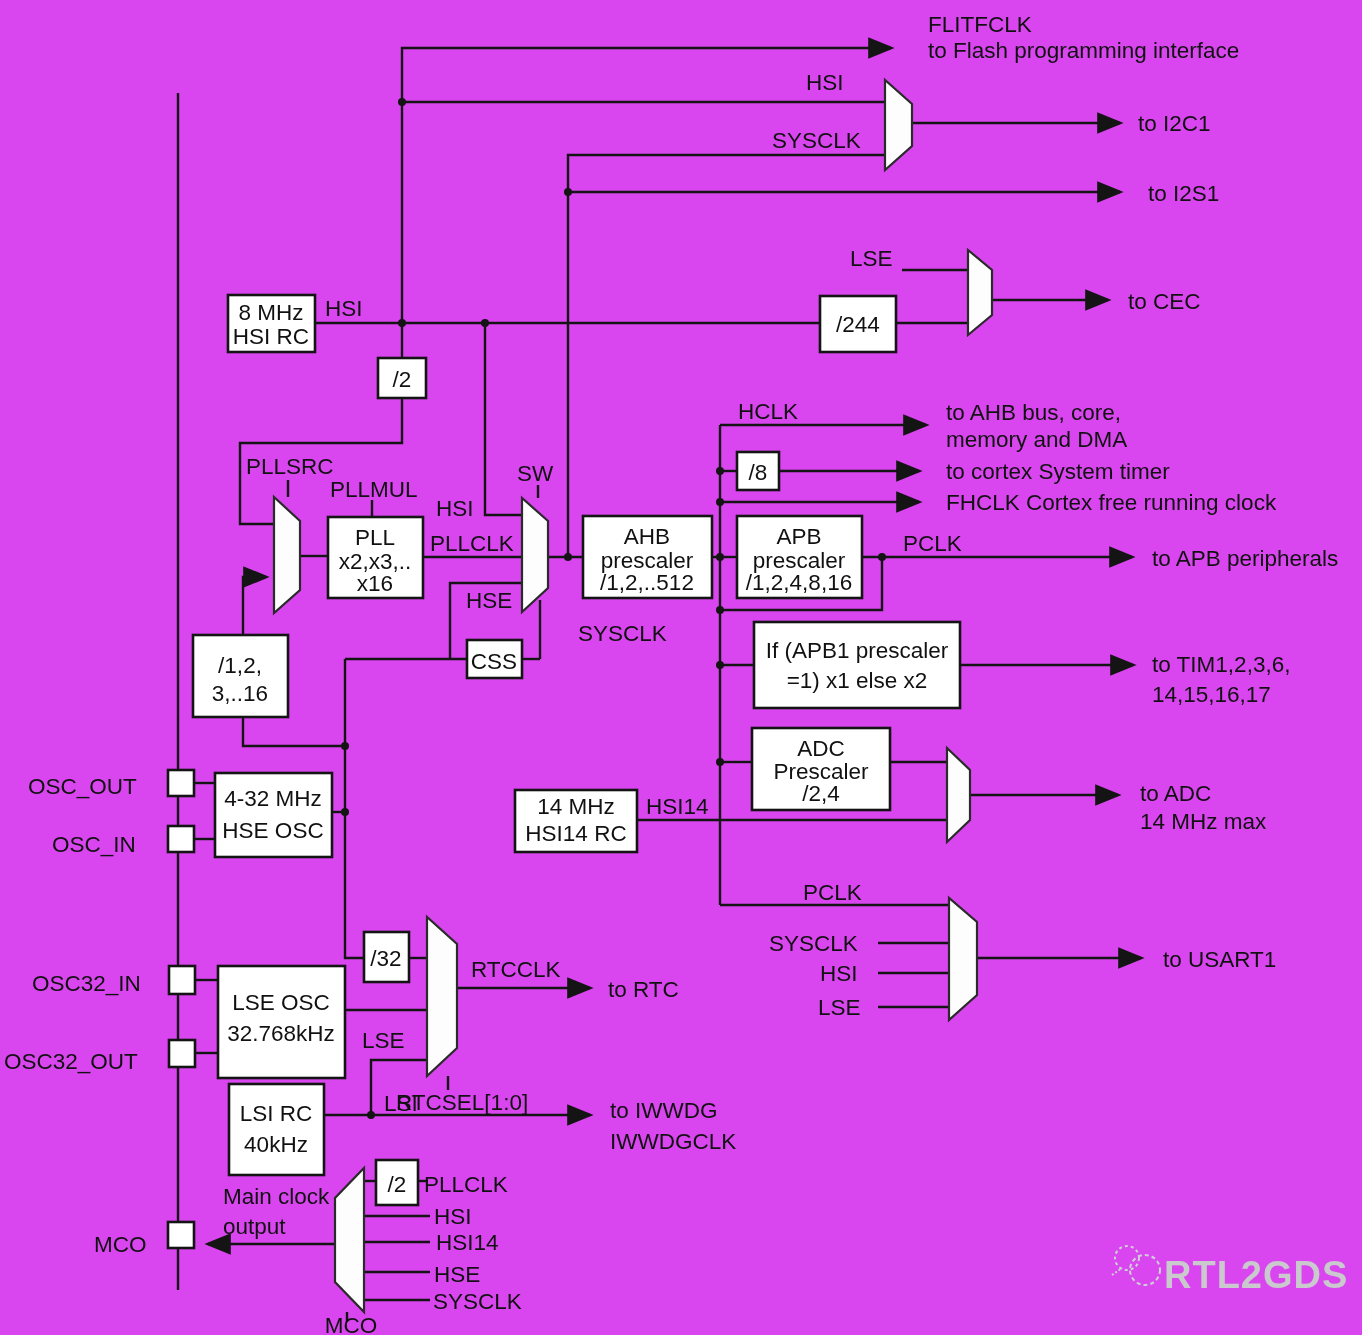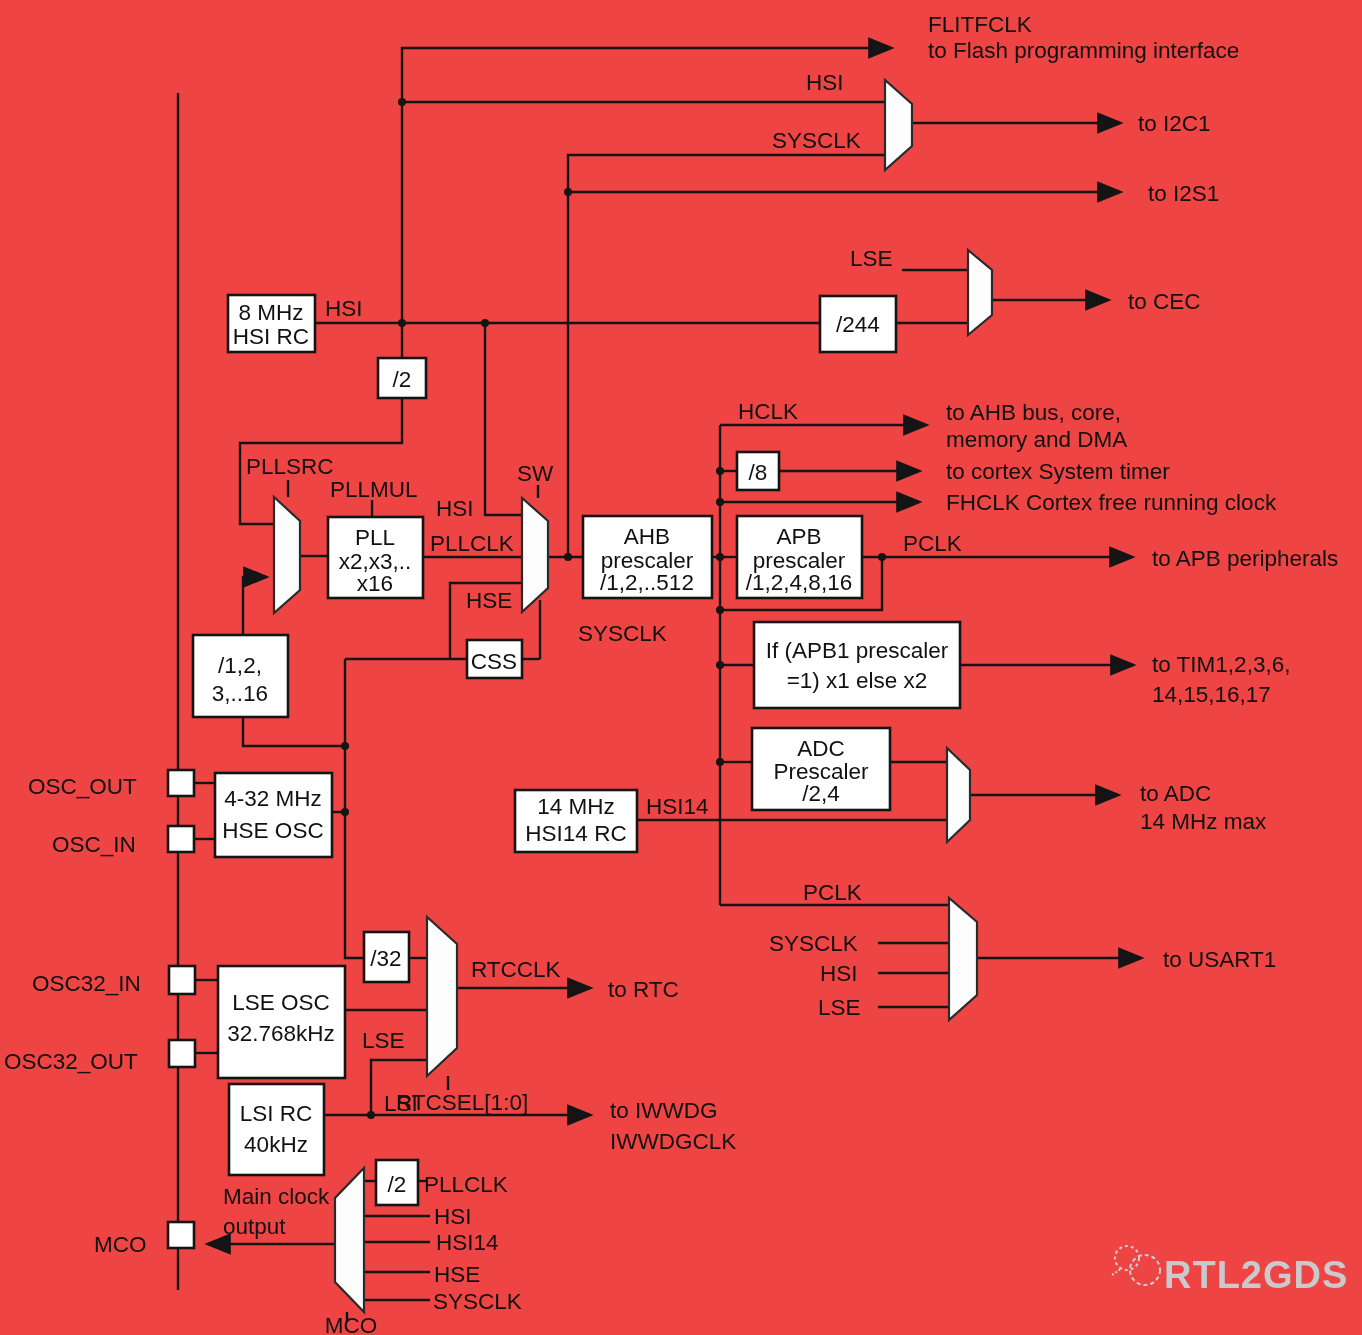--- a/index.html
+++ b/index.html
@@ -1,16 +1,16 @@
 <!DOCTYPE html>
 <html><head>
 <meta charset="utf-8">
 <style>
   html,body{margin:0;padding:0;background:#ffffff;}
-  .stage{position:relative;width:1362px;height:1335px;background:#ef4444;overflow:hidden;}
+  .stage{position:relative;width:1362px;height:1335px;background:#d946ef;overflow:hidden;}
   svg{display:block;}
   svg text{font-family:"Liberation Sans","DejaVu Sans",sans-serif;font-size:22.5px;fill:#111111;}
   .c{text-anchor:middle;}
   .w line,.w polyline{stroke:#141414;stroke-width:2.4;fill:none;}
   .bx{fill:#ffffff;stroke:#141414;stroke-width:2.6;}
   .mx{fill:#fdfdfd;stroke:#2a2a2a;stroke-width:2.2;}
   .dot{fill:#141414;}
   .wm{font-size:38px;fill:#c9c9ce;font-weight:bold;letter-spacing:1px;}
   .wmlogo{stroke:#cfcfd4;fill:none;stroke-width:2;}
 </style>

